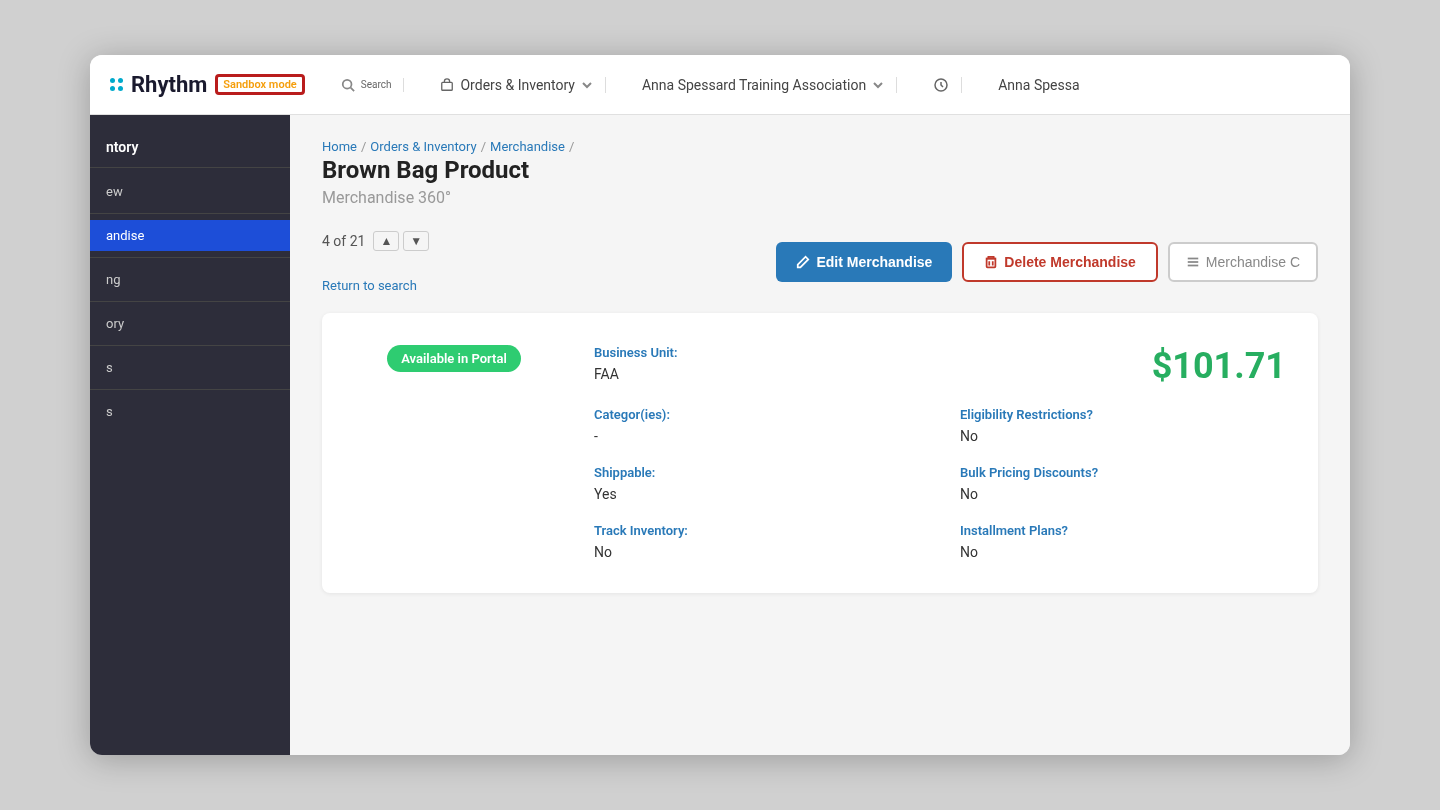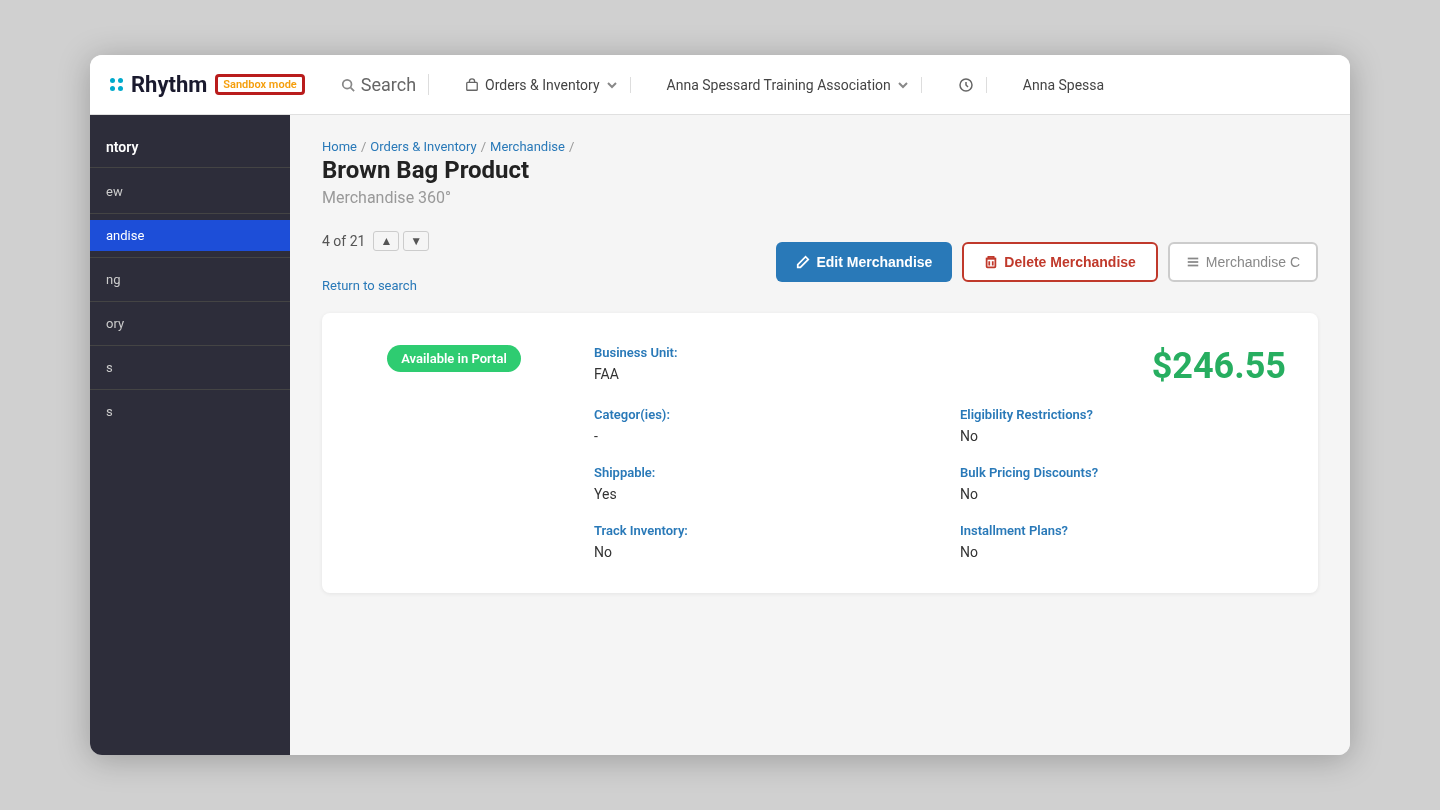--- a/index.html
+++ b/index.html
@@ -62,21 +62,21 @@
       font-weight: 600;
       border: 3px solid #b91c1c;
       border-radius: 4px;
       padding: 1px 5px;
     }
     .header-search {
       display: flex;
       align-items: center;
       gap: 6px;
       color: #666;
-      font-size: 18px;
+      font-size: 10px;
       cursor: pointer;
       padding: 0 12px;
       border-right: 1px solid #ddd;
     }
     .header-search .search-icon-svg {
       color: #888;
     }
     .header-nav-item {
       display: flex;
       align-items: center;
@@ -449,21 +449,21 @@
           <div class="available-badge">Available in Portal</div>
         </div>
 
         <div class="product-details">
 
           <div class="detail-group">
             <label>Business Unit:</label>
             <span class="value">FAA</span>
           </div>
 
-          <div class="price-display">$246.55</div>
+          <div class="price-display">$101.71</div>
 
           <div class="detail-group">
             <label>Categor(ies):</label>
             <span class="value">-</span>
           </div>
 
           <div class="detail-group">
             <label>Eligibility Restrictions?</label>
             <span class="value">No</span>
           </div>

